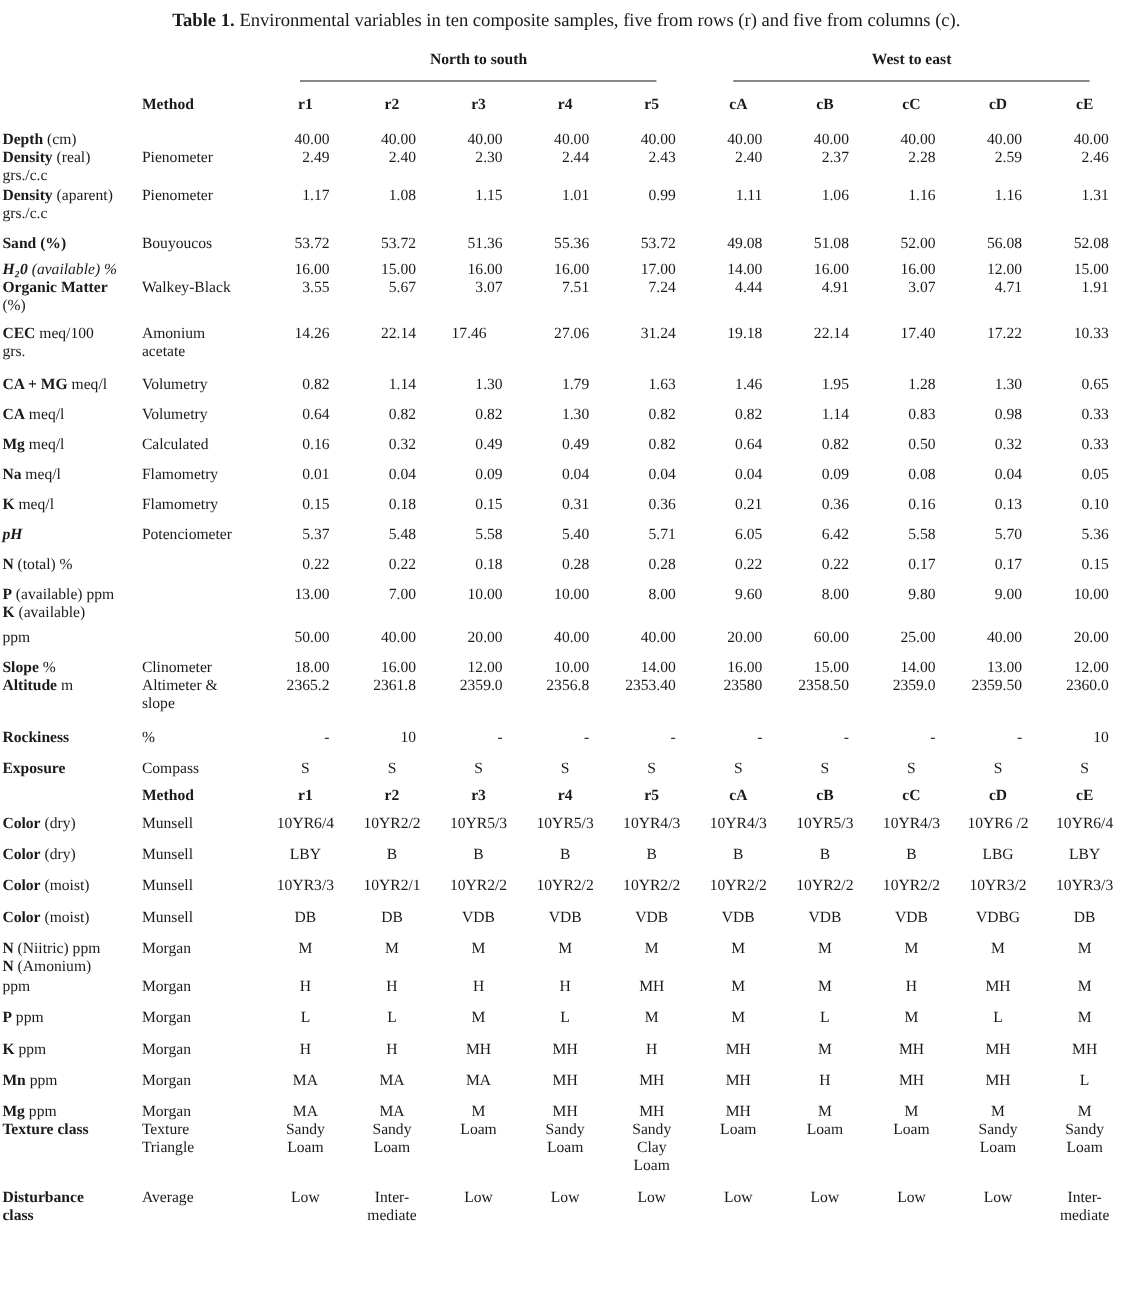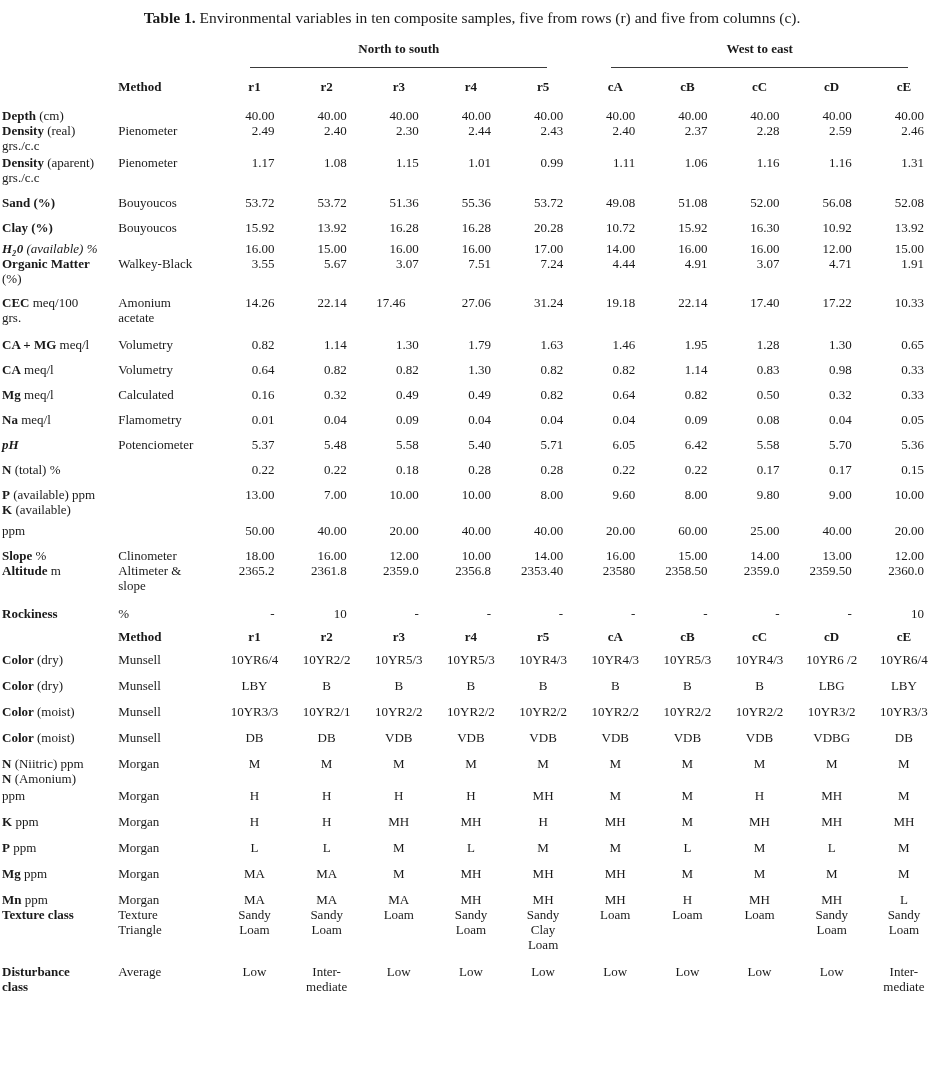--- a/index.html
+++ b/index.html
@@ -132,34 +132,20 @@
           <td class="num" style="padding-top: 10px;">51.36</td>
           <td class="num" style="padding-top: 10px;">55.36</td>
           <td class="num" style="padding-top: 10px;">53.72</td>
           <td class="num" style="padding-top: 10px;">49.08</td>
           <td class="num" style="padding-top: 10px;">51.08</td>
           <td class="num" style="padding-top: 10px;">52.00</td>
           <td class="num" style="padding-top: 10px;">56.08</td>
           <td class="num" style="padding-top: 10px;">52.08</td>
         </tr>
         <tr>
-          <td class="label" style="padding-top: 10px;"><b>Clay  (%)</b></td>
-          <td class="method" style="padding-top: 10px;">Bouyoucos</td>
-          <td class="num" style="padding-top: 10px;">15.92</td>
-          <td class="num" style="padding-top: 10px;">13.92</td>
-          <td class="num" style="padding-top: 10px;">16.28</td>
-          <td class="num" style="padding-top: 10px;">16.28</td>
-          <td class="num" style="padding-top: 10px;">20.28</td>
-          <td class="num" style="padding-top: 10px;">10.72</td>
-          <td class="num" style="padding-top: 10px;">15.92</td>
-          <td class="num" style="padding-top: 10px;">16.30</td>
-          <td class="num" style="padding-top: 10px;">10.92</td>
-          <td class="num" style="padding-top: 10px;">13.92</td>
-        </tr>
-        <tr>
           <td class="label" style="padding-top: 6px; font-style: italic;"><b>H₂0</b> (available) %</td>
           <td class="method" style="padding-top: 6px;"></td>
           <td class="num" style="padding-top: 6px;">16.00</td>
           <td class="num" style="padding-top: 6px;">15.00</td>
           <td class="num" style="padding-top: 6px;">16.00</td>
           <td class="num" style="padding-top: 6px;">16.00</td>
           <td class="num" style="padding-top: 6px;">17.00</td>
           <td class="num" style="padding-top: 6px;">14.00</td>
           <td class="num" style="padding-top: 6px;">16.00</td>
           <td class="num" style="padding-top: 6px;">16.00</td>
@@ -244,20 +230,34 @@
           <td class="num" style="padding-top: 10px;">0.09</td>
           <td class="num" style="padding-top: 10px;">0.04</td>
           <td class="num" style="padding-top: 10px;">0.04</td>
           <td class="num" style="padding-top: 10px;">0.04</td>
           <td class="num" style="padding-top: 10px;">0.09</td>
           <td class="num" style="padding-top: 10px;">0.08</td>
           <td class="num" style="padding-top: 10px;">0.04</td>
           <td class="num" style="padding-top: 10px;">0.05</td>
         </tr>
         <tr>
+          <td class="label" style="padding-top: 10px;"><b>K</b> meq/l</td>
+          <td class="method" style="padding-top: 10px;">Flamometry</td>
+          <td class="num" style="padding-top: 10px;">0.15</td>
+          <td class="num" style="padding-top: 10px;">0.18</td>
+          <td class="num" style="padding-top: 10px;">0.15</td>
+          <td class="num" style="padding-top: 10px;">0.31</td>
+          <td class="num" style="padding-top: 10px;">0.36</td>
+          <td class="num" style="padding-top: 10px;">0.21</td>
+          <td class="num" style="padding-top: 10px;">0.36</td>
+          <td class="num" style="padding-top: 10px;">0.16</td>
+          <td class="num" style="padding-top: 10px;">0.13</td>
+          <td class="num" style="padding-top: 10px;">0.10</td>
+        </tr>
+        <tr>
           <td class="label" style="padding-top: 10px; font-style: italic;"><b>pH</b></td>
           <td class="method" style="padding-top: 10px;">Potenciometer</td>
           <td class="num" style="padding-top: 10px;">5.37</td>
           <td class="num" style="padding-top: 10px;">5.48</td>
           <td class="num" style="padding-top: 10px;">5.58</td>
           <td class="num" style="padding-top: 10px;">5.40</td>
           <td class="num" style="padding-top: 10px;">5.71</td>
           <td class="num" style="padding-top: 10px;">6.05</td>
           <td class="num" style="padding-top: 10px;">6.42</td>
           <td class="num" style="padding-top: 10px;">5.58</td>
@@ -342,20 +342,34 @@
           <td class="num" style="padding-top: 13px;">-</td>
           <td class="num" style="padding-top: 13px;">-</td>
           <td class="num" style="padding-top: 13px;">-</td>
           <td class="num" style="padding-top: 13px;">-</td>
           <td class="num" style="padding-top: 13px;">-</td>
           <td class="num" style="padding-top: 13px;">-</td>
           <td class="num" style="padding-top: 13px;">-</td>
           <td class="num" style="padding-top: 13px;">10</td>
         </tr>
         <tr>
+          <td class="label" style="padding-top: 11px;"><b>Exposure</b></td>
+          <td class="method" style="padding-top: 11px;">Compass</td>
+          <td class="txt" style="padding-top: 11px;">S</td>
+          <td class="txt" style="padding-top: 11px;">S</td>
+          <td class="txt" style="padding-top: 11px;">S</td>
+          <td class="txt" style="padding-top: 11px;">S</td>
+          <td class="txt" style="padding-top: 11px;">S</td>
+          <td class="txt" style="padding-top: 11px;">S</td>
+          <td class="txt" style="padding-top: 11px;">S</td>
+          <td class="txt" style="padding-top: 11px;">S</td>
+          <td class="txt" style="padding-top: 11px;">S</td>
+          <td class="txt" style="padding-top: 11px;">S</td>
+        </tr>
+        <tr>
           <td class="label hdr" style="padding-top: 8px;"></td>
           <td class="method hdr" style="padding-top: 8px;">Method</td>
           <td class="hdr samp" style="padding-top: 8px;">r1</td>
           <td class="hdr samp" style="padding-top: 8px;">r2</td>
           <td class="hdr samp" style="padding-top: 8px;">r3</td>
           <td class="hdr samp" style="padding-top: 8px;">r4</td>
           <td class="hdr samp" style="padding-top: 8px;">r5</td>
           <td class="hdr samp" style="padding-top: 8px;">cA</td>
           <td class="hdr samp" style="padding-top: 8px;">cB</td>
           <td class="hdr samp" style="padding-top: 8px;">cC</td>
@@ -440,74 +454,74 @@
           <td class="txt" style="padding-top: 2px;">H</td>
           <td class="txt" style="padding-top: 2px;">H</td>
           <td class="txt" style="padding-top: 2px;">MH</td>
           <td class="txt" style="padding-top: 2px;">M</td>
           <td class="txt" style="padding-top: 2px;">M</td>
           <td class="txt" style="padding-top: 2px;">H</td>
           <td class="txt" style="padding-top: 2px;">MH</td>
           <td class="txt" style="padding-top: 2px;">M</td>
         </tr>
         <tr>
+          <td class="label" style="padding-top: 11px;"><b>P</b> ppm</td>
+          <td class="method" style="padding-top: 11px;">Morgan</td>
+          <td class="txt" style="padding-top: 11px;">L</td>
+          <td class="txt" style="padding-top: 11px;">L</td>
+          <td class="txt" style="padding-top: 11px;">M</td>
+          <td class="txt" style="padding-top: 11px;">L</td>
+          <td class="txt" style="padding-top: 11px;">M</td>
+          <td class="txt" style="padding-top: 11px;">M</td>
+          <td class="txt" style="padding-top: 11px;">L</td>
+          <td class="txt" style="padding-top: 11px;">M</td>
+          <td class="txt" style="padding-top: 11px;">L</td>
+          <td class="txt" style="padding-top: 11px;">M</td>
+        </tr>
+        <tr>
           <td class="label" style="padding-top: 11px;"><b>K</b> ppm</td>
           <td class="method" style="padding-top: 11px;">Morgan</td>
           <td class="txt" style="padding-top: 11px;">H</td>
           <td class="txt" style="padding-top: 11px;">H</td>
           <td class="txt" style="padding-top: 11px;">MH</td>
           <td class="txt" style="padding-top: 11px;">MH</td>
           <td class="txt" style="padding-top: 11px;">H</td>
           <td class="txt" style="padding-top: 11px;">MH</td>
           <td class="txt" style="padding-top: 11px;">M</td>
           <td class="txt" style="padding-top: 11px;">MH</td>
           <td class="txt" style="padding-top: 11px;">MH</td>
           <td class="txt" style="padding-top: 11px;">MH</td>
-        </tr>
-        <tr>
-          <td class="label" style="padding-top: 11px;"><b>P</b> ppm</td>
-          <td class="method" style="padding-top: 11px;">Morgan</td>
-          <td class="txt" style="padding-top: 11px;">L</td>
-          <td class="txt" style="padding-top: 11px;">L</td>
-          <td class="txt" style="padding-top: 11px;">M</td>
-          <td class="txt" style="padding-top: 11px;">L</td>
-          <td class="txt" style="padding-top: 11px;">M</td>
-          <td class="txt" style="padding-top: 11px;">M</td>
-          <td class="txt" style="padding-top: 11px;">L</td>
-          <td class="txt" style="padding-top: 11px;">M</td>
-          <td class="txt" style="padding-top: 11px;">L</td>
-          <td class="txt" style="padding-top: 11px;">M</td>
-        </tr>
-        <tr>
-          <td class="label" style="padding-top: 11px;"><b>Mg</b> ppm</td>
-          <td class="method" style="padding-top: 11px;">Morgan</td>
-          <td class="txt" style="padding-top: 11px;">MA</td>
-          <td class="txt" style="padding-top: 11px;">MA</td>
-          <td class="txt" style="padding-top: 11px;">M</td>
-          <td class="txt" style="padding-top: 11px;">MH</td>
-          <td class="txt" style="padding-top: 11px;">MH</td>
-          <td class="txt" style="padding-top: 11px;">MH</td>
-          <td class="txt" style="padding-top: 11px;">M</td>
-          <td class="txt" style="padding-top: 11px;">M</td>
-          <td class="txt" style="padding-top: 11px;">M</td>
-          <td class="txt" style="padding-top: 11px;">M</td>
         </tr>
         <tr>
           <td class="label" style="padding-top: 11px;"><b>Mn</b> ppm</td>
           <td class="method" style="padding-top: 11px;">Morgan</td>
           <td class="txt" style="padding-top: 11px;">MA</td>
           <td class="txt" style="padding-top: 11px;">MA</td>
           <td class="txt" style="padding-top: 11px;">MA</td>
           <td class="txt" style="padding-top: 11px;">MH</td>
           <td class="txt" style="padding-top: 11px;">MH</td>
           <td class="txt" style="padding-top: 11px;">MH</td>
           <td class="txt" style="padding-top: 11px;">H</td>
           <td class="txt" style="padding-top: 11px;">MH</td>
           <td class="txt" style="padding-top: 11px;">MH</td>
           <td class="txt" style="padding-top: 11px;">L</td>
+        </tr>
+        <tr>
+          <td class="label" style="padding-top: 11px;"><b>Mg</b> ppm</td>
+          <td class="method" style="padding-top: 11px;">Morgan</td>
+          <td class="txt" style="padding-top: 11px;">MA</td>
+          <td class="txt" style="padding-top: 11px;">MA</td>
+          <td class="txt" style="padding-top: 11px;">M</td>
+          <td class="txt" style="padding-top: 11px;">MH</td>
+          <td class="txt" style="padding-top: 11px;">MH</td>
+          <td class="txt" style="padding-top: 11px;">MH</td>
+          <td class="txt" style="padding-top: 11px;">M</td>
+          <td class="txt" style="padding-top: 11px;">M</td>
+          <td class="txt" style="padding-top: 11px;">M</td>
+          <td class="txt" style="padding-top: 11px;">M</td>
         </tr>
         <tr>
           <td class="label"><b>Texture class</b></td>
           <td class="method">Texture<br>Triangle</td>
           <td class="txt">Sandy<br>Loam</td>
           <td class="txt">Sandy<br>Loam</td>
           <td class="txt">Loam</td>
           <td class="txt">Sandy<br>Loam</td>
           <td class="txt">Sandy<br>Clay<br>Loam</td>
           <td class="txt">Loam</td>

